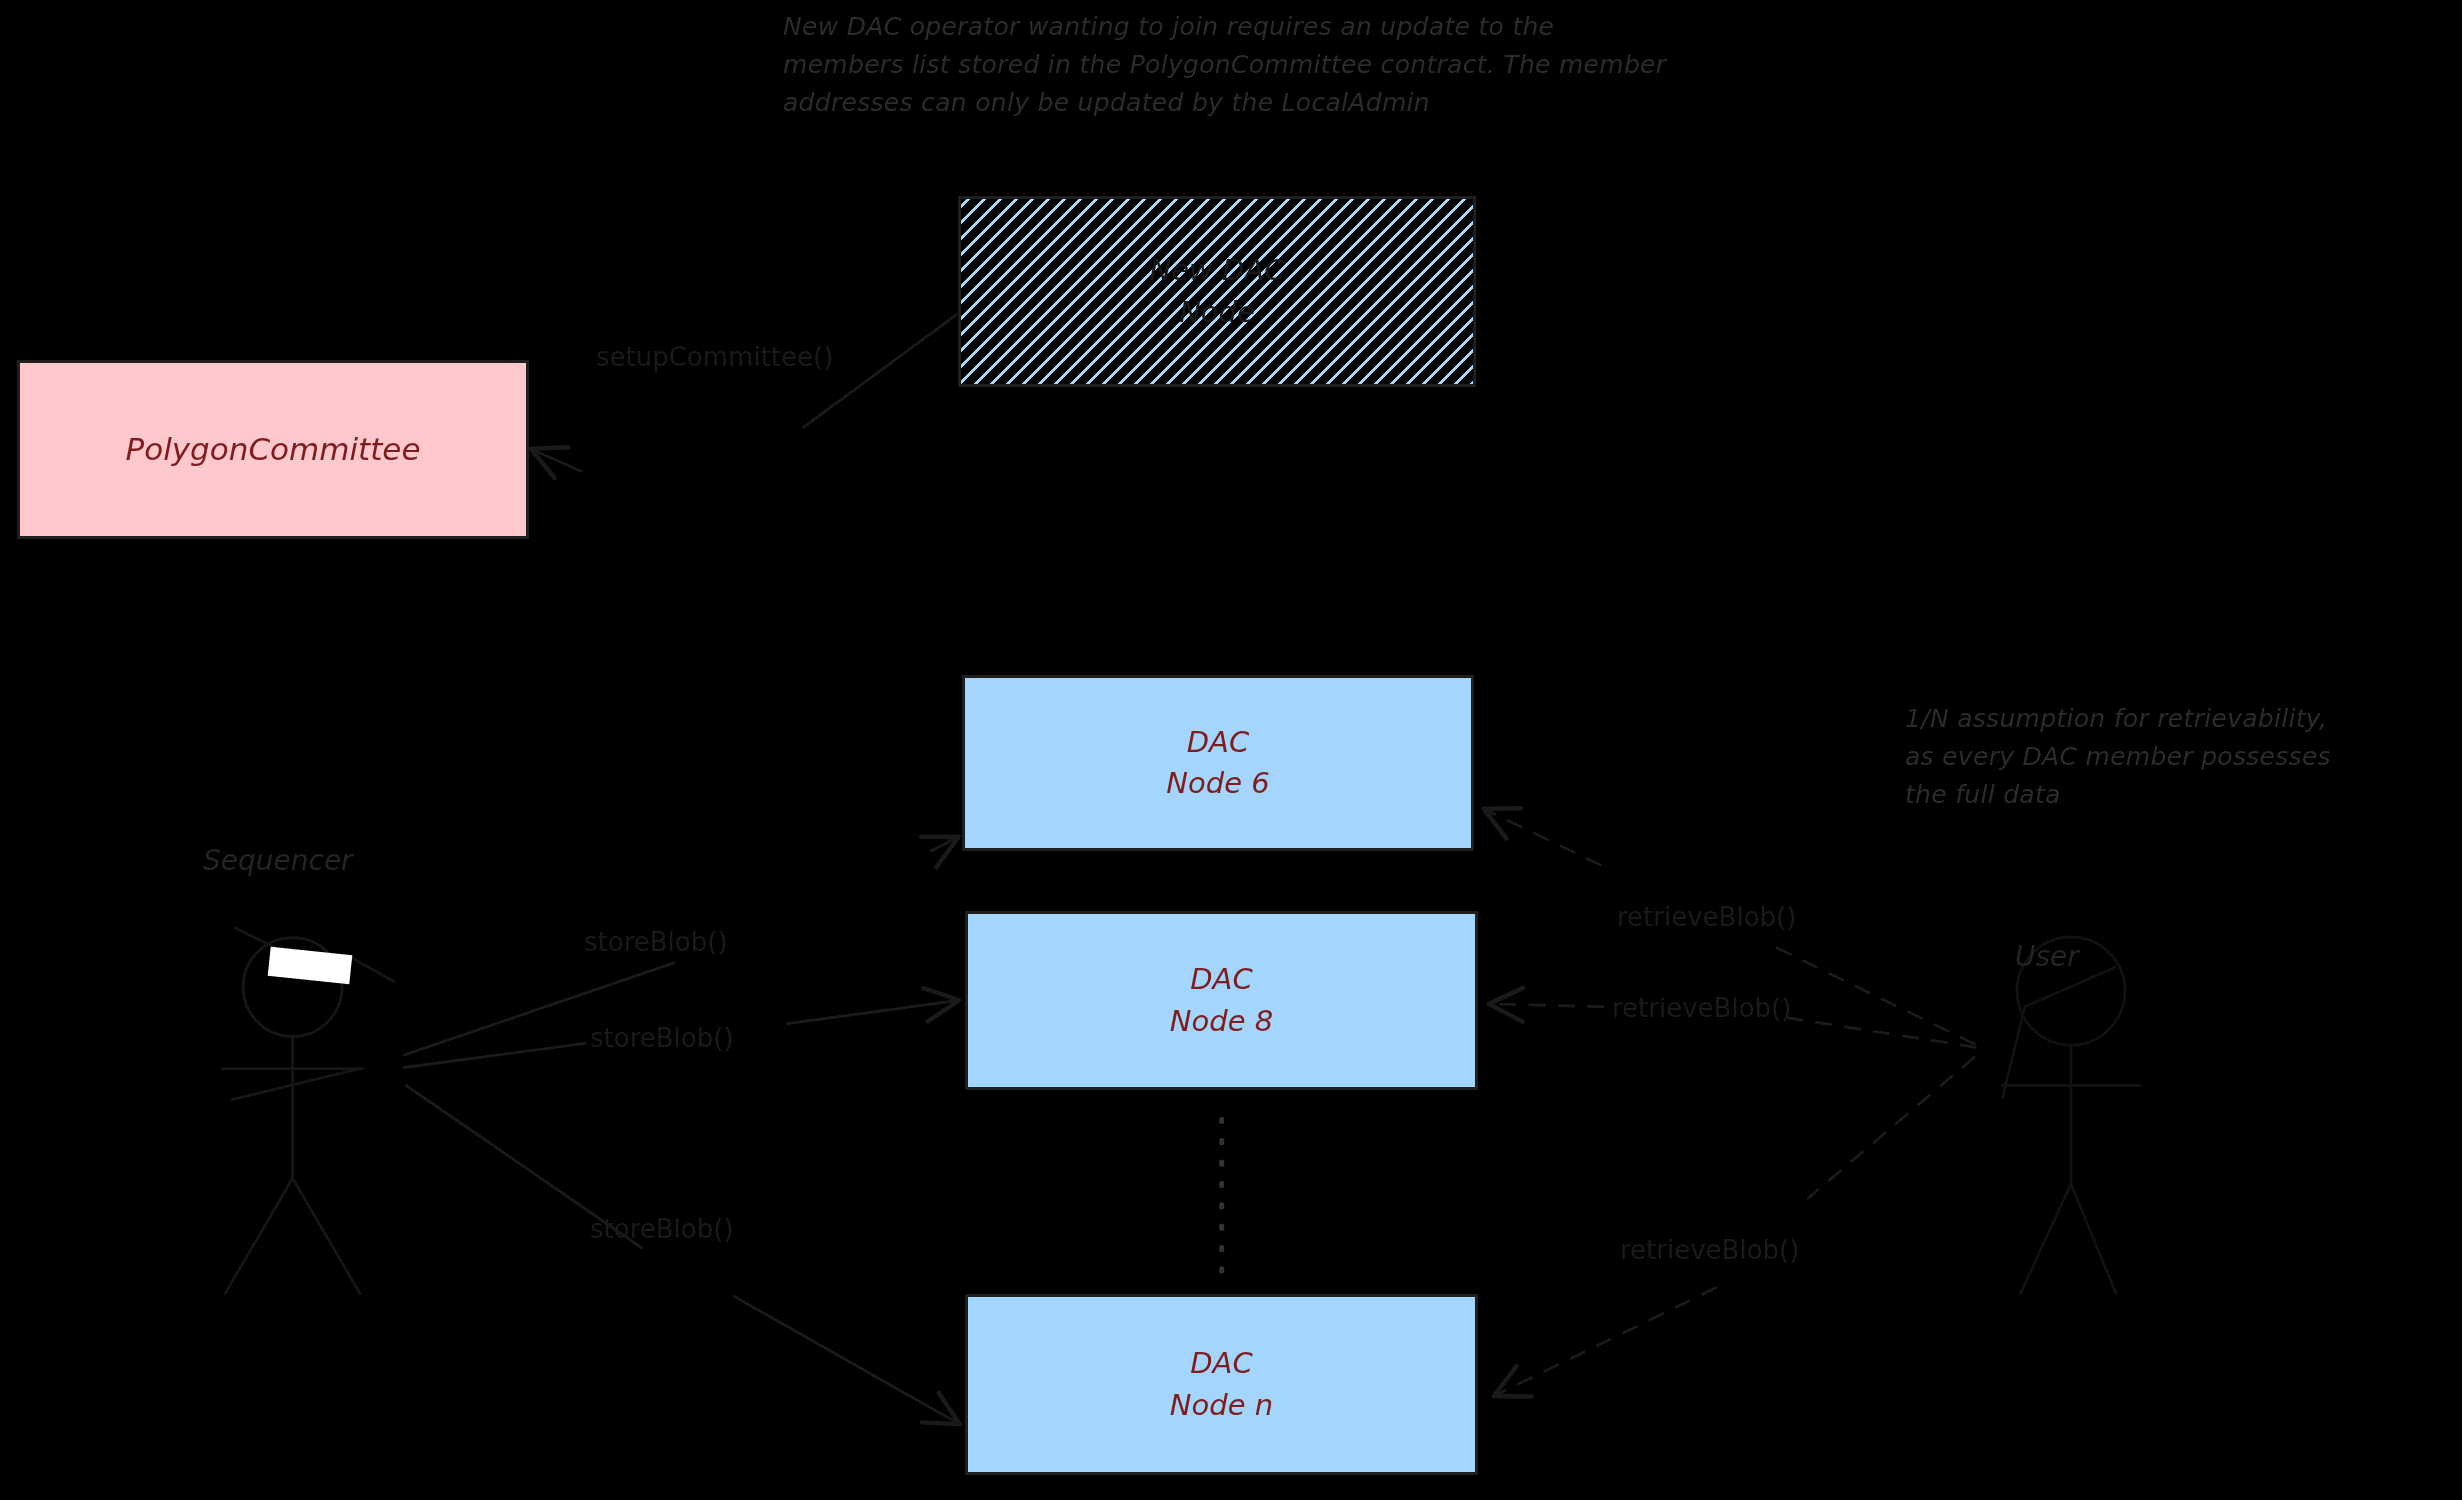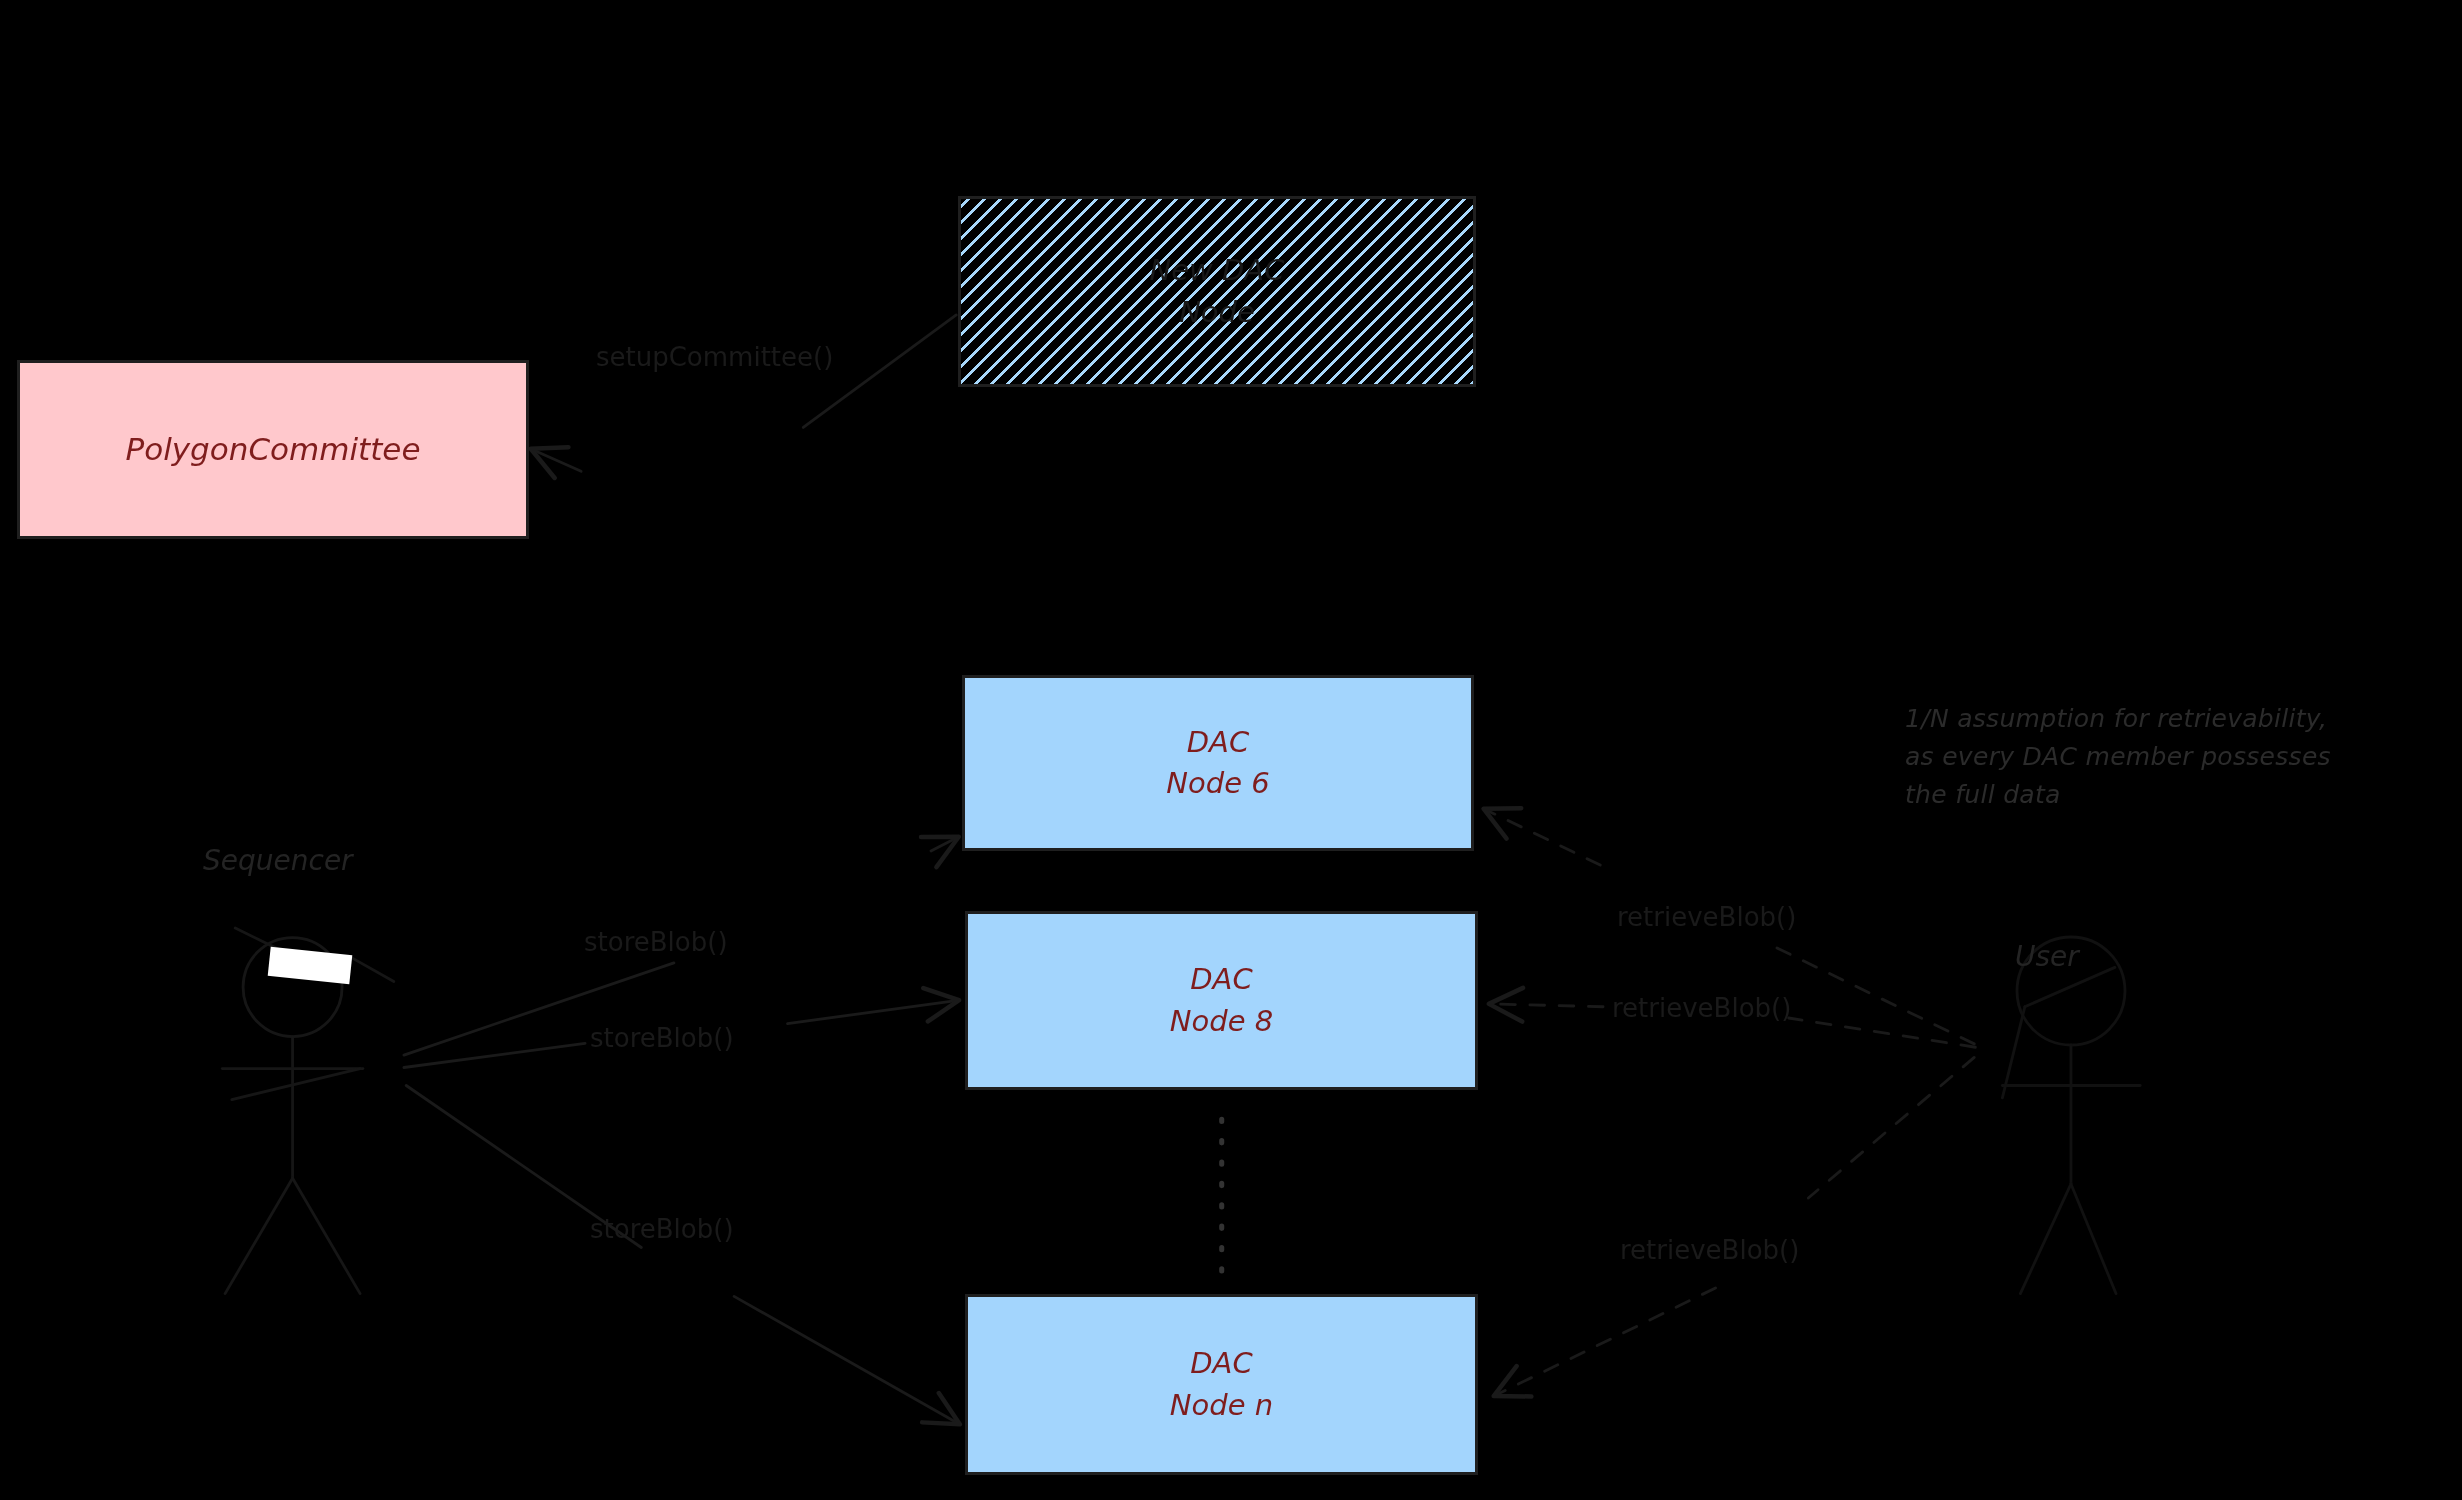--- a/index.html
+++ b/index.html
@@ -230,18 +230,21 @@
   <div id="sequencer-highlight"></div>
 
   <div class="edge-label" id="label-setup-committee">setupCommittee()</div>
   <div class="edge-label" id="label-store-blob-1">storeBlob()</div>
   <div class="edge-label" id="label-store-blob-2">storeBlob()</div>
   <div class="edge-label" id="label-store-blob-3">storeBlob()</div>
   <div class="edge-label" id="label-retrieve-blob-1">retrieveBlob()</div>
   <div class="edge-label" id="label-retrieve-blob-2">retrieveBlob()</div>
   <div class="edge-label" id="label-retrieve-blob-3">retrieveBlob()</div>
 
+  <div class="note" id="note-top">New DAC operator wanting to join requires an update to the
+members list stored in the PolygonCommittee contract. The member
+addresses can only be updated by the LocalAdmin</div>
   <div class="note" id="note-right">1/N assumption for retrievability,
 as every DAC member possesses
 the full data</div>
 
 </div>
 
 
 </body></html>

